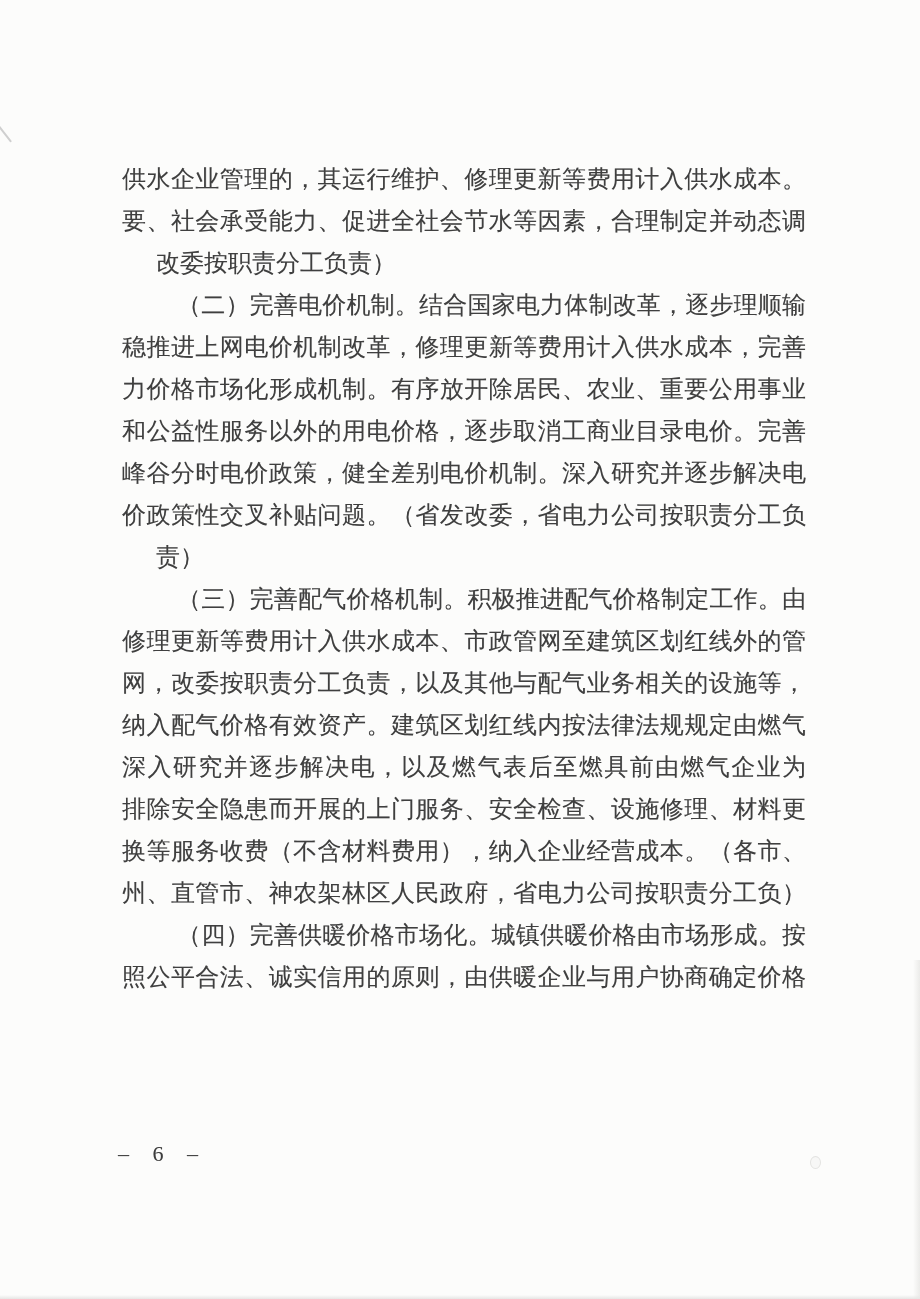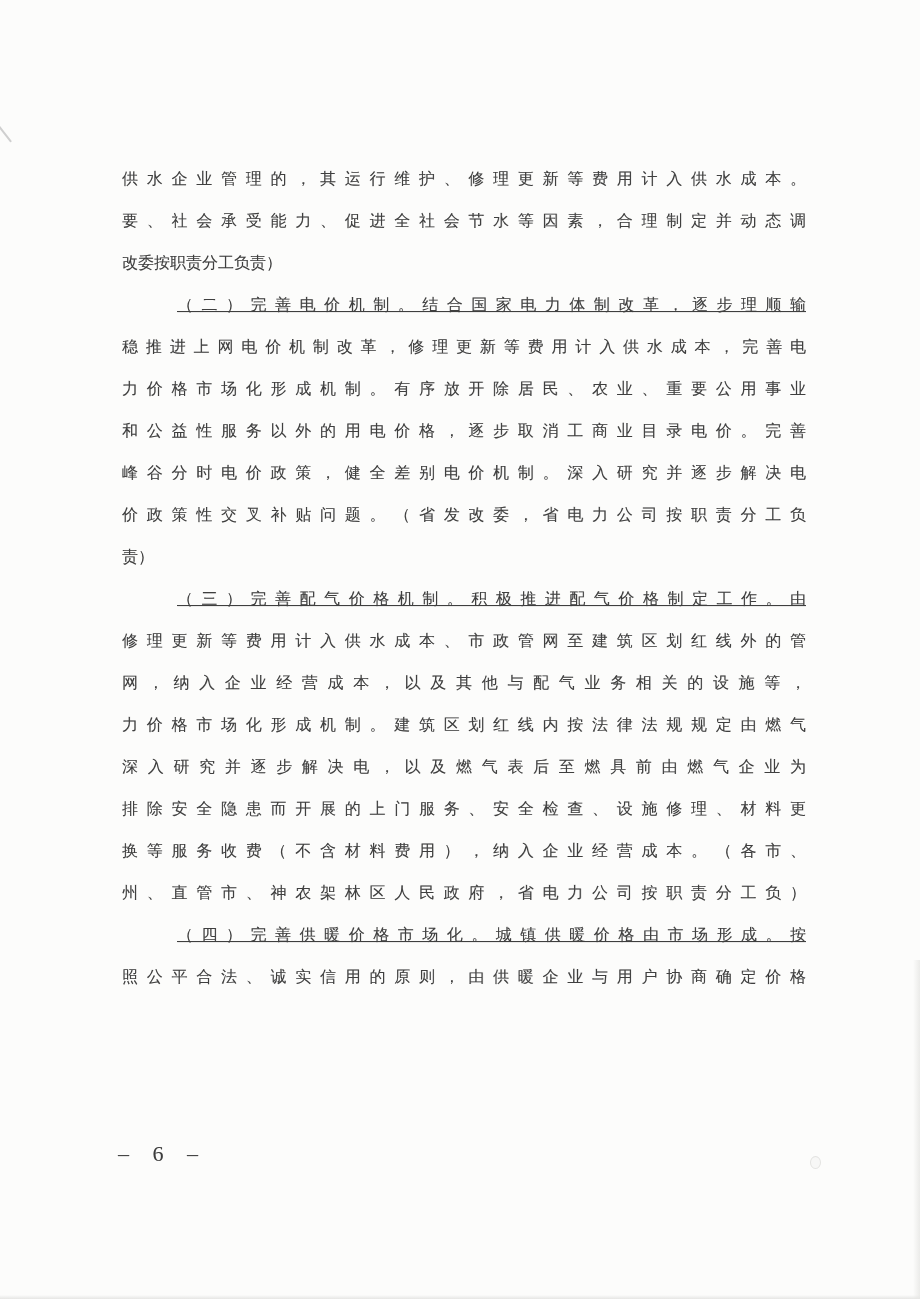--- a/index.html
+++ b/index.html
@@ -14,36 +14,36 @@
     background: #fcfcfb;
     overflow: hidden;
     font-family: "Liberation Serif", "DejaVu Serif", serif;
   }
   .textblock {
     position: absolute;
     left: 122px;
     top: 158px;
     width: 684px;
     color: #3f3f3f;
-    font-size: 16px;
+    font-size: 24px;
     line-height: 42px;
     text-shadow: 0.3px 0.3px 0.6px rgba(90,90,90,0.35);
   }
   .line {
     height: 42px;
     overflow: hidden;
     text-align: justify;
     text-align-last: justify;
   }
   .line.end {
     text-align-last: left;
+    margin-left: 34px;
   }
   .line.indent {
     text-indent: 55px;
-    text-decoration: underline;
   }
   .pagenum {
     position: absolute;
     left: 118px;
     top: 1141px;
     font-size: 22px;
     line-height: 26px;
     letter-spacing: 9px;
     color: #3d3d3d;
     text-shadow: 0.3px 0.3px 0.6px rgba(90,90,90,0.3);
@@ -99,22 +99,22 @@
     <div class="line end">改委按职责分工负责）</div>
     <div class="line indent">（二）完善电价机制。结合国家电力体制改革，逐步理顺输</div>
     <div class="line">稳推进上网电价机制改革，修理更新等费用计入供水成本，完善电</div>
     <div class="line">力价格市场化形成机制。有序放开除居民、农业、重要公用事业</div>
     <div class="line">和公益性服务以外的用电价格，逐步取消工商业目录电价。完善</div>
     <div class="line">峰谷分时电价政策，健全差别电价机制。深入研究并逐步解决电</div>
     <div class="line">价政策性交叉补贴问题。（省发改委，省电力公司按职责分工负</div>
     <div class="line end">责）</div>
     <div class="line indent">（三）完善配气价格机制。积极推进配气价格制定工作。由</div>
     <div class="line">修理更新等费用计入供水成本、市政管网至建筑区划红线外的管</div>
-    <div class="line">网，纳入企业经营成本，以及其他与配气业务相关的设施等，</div>
-    <div class="line">力价格市场化形成机制。建筑区划红线内按法律法规规定由燃气</div>
+    <div class="line">网，改委按职责分工负责，以及其他与配气业务相关的设施等，</div>
+    <div class="line">纳入配气价格有效资产。建筑区划红线内按法律法规规定由燃气</div>
     <div class="line">深入研究并逐步解决电，以及燃气表后至燃具前由燃气企业为</div>
     <div class="line">排除安全隐患而开展的上门服务、安全检查、设施修理、材料更</div>
     <div class="line">换等服务收费（不含材料费用），纳入企业经营成本。（各市、</div>
     <div class="line">州、直管市、神农架林区人民政府，省电力公司按职责分工负）</div>
     <div class="line indent">（四）完善供暖价格市场化。城镇供暖价格由市场形成。按</div>
     <div class="line">照公平合法、诚实信用的原则，由供暖企业与用户协商确定价格</div>
   </div>
 
   <div class="pagenum">– 6 –</div>
 

